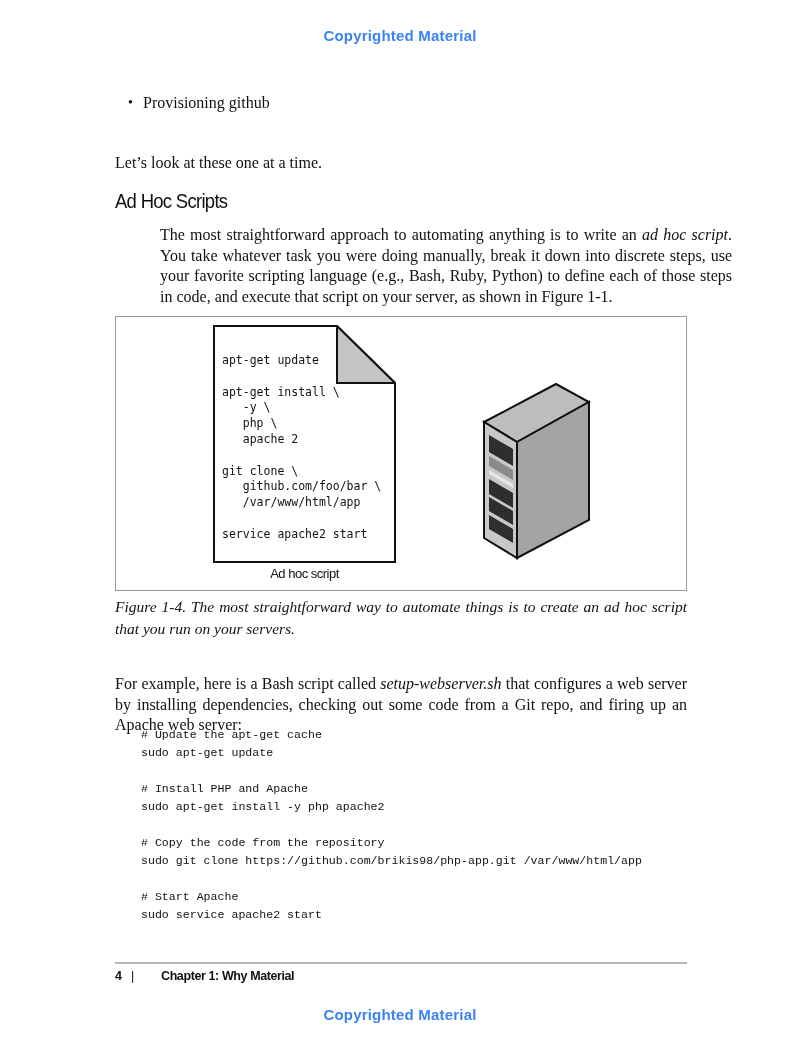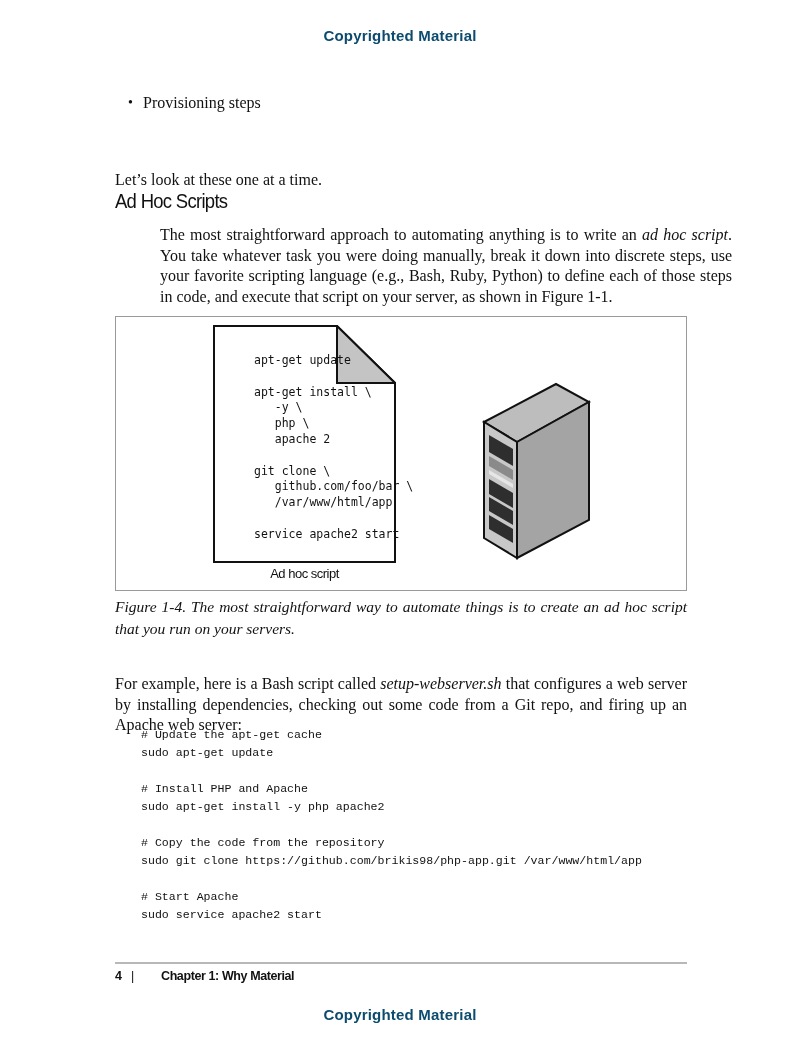--- a/index.html
+++ b/index.html
@@ -2,31 +2,31 @@
 <html><head>
 <meta charset="utf-8">
 <style>
   * { box-sizing: border-box; margin: 0; padding: 0; }
   html, body { width: 800px; height: 1049px; background: #ffffff; overflow: hidden; }
   body { position: relative; font-family: "Liberation Serif", "DejaVu Serif", serif; color: #111; }
 
   .watermark {
     position: absolute; left: 0; width: 800px; text-align: center;
     font-family: "Liberation Sans", "DejaVu Sans", sans-serif;
-    font-size: 15px; font-weight: bold; color: #0c4a6e; letter-spacing: 0.2px;
+    font-size: 15px; font-weight: bold; color: #3b82f6; letter-spacing: 0.2px;
   }
   .wm-top { top: 27px; }
   .wm-bottom { top: 1006px; }
 
   .bullets { position: absolute; left: 128px; top: 90px; list-style: none; }
   .bullets li { font-size: 16px; line-height: 26px; position: relative; padding-left: 15px; }
   .bullets li::before { content: "•"; position: absolute; left: 0; top: 0; font-size: 14px; }
 
   .p { position: absolute; left: 115px; width: 572px; font-size: 16px; line-height: 20.5px; text-align: justify; }
-  .p-intro { top: 170px; }
+  .p-intro { top: 153px; }
   .p-adhoc { top: 225px; margin-left: 45px; }
   .p-example { top: 656px; margin-top: 18px; }
 
   .heading {
     position: absolute; left: 115px; top: 189px;
     font-family: "Liberation Sans", "DejaVu Sans", sans-serif;
     font-size: 21px; font-weight: normal; letter-spacing: -0.8px; transform: scaleX(0.88); transform-origin: left;
     color: #111;
   }
 
@@ -35,21 +35,21 @@
     border: 1px solid #9a9a9a; background: #fff;
   }
 
   .doc {
     position: absolute; left: 97px; top: 8px; width: 183px; height: 238px;
   }
   .doc svg { position: absolute; left: 0; top: 0; }
   .doc-code {
     position: absolute; left: 9px; top: 28px;
     font-family: "DejaVu Sans Mono", "Liberation Mono", monospace;
-    font-size: 11.5px; line-height: 15.8px; white-space: pre; color: #111; margin-left: 32px;
+    font-size: 11.5px; line-height: 15.8px; white-space: pre; color: #111;
   }
   .doc-label {
     position: absolute; left: 97px; top: 249px; width: 183px; text-align: center;
     font-family: "Liberation Sans", "DejaVu Sans", sans-serif; font-size: 13px; letter-spacing: -0.5px;
   }
 
   .server { position: absolute; left: 365px; top: 63px; }
 
   .caption {
     position: absolute; left: 115px; top: 596px; width: 572px;
@@ -70,21 +70,21 @@
   }
   .footer .page-num { width: 16px; }
   .footer .sep { width: 30px; font-weight: normal; }
 </style>
 </head>
 <body>
 
 <div class="watermark wm-top">Copyrighted Material</div>
 
 <ul class="bullets">
-  <li>Provisioning steps</li>
+  <li>Provisioning github</li>
 </ul>
 
 <p class="p p-intro">Let’s look at these one at a time.</p>
 
 <h2 class="heading">Ad Hoc Scripts</h2>
 
 <p class="p p-adhoc"><span>The most straightforward approach to automating anything is to write an </span><em>ad hoc script</em><span>. You take whatever task you were doing manually, break it down into discrete steps, use your favorite scripting language (e.g., Bash, Ruby, Python) to define each of those steps in code, and execute that script on your server, as shown in Figure 1-1.</span></p>
 
 <div class="figure-box">
   <div class="doc">

